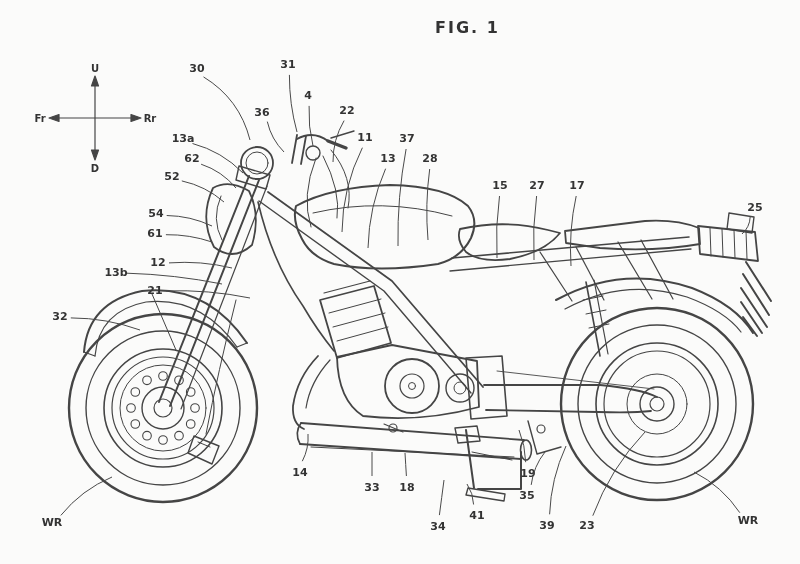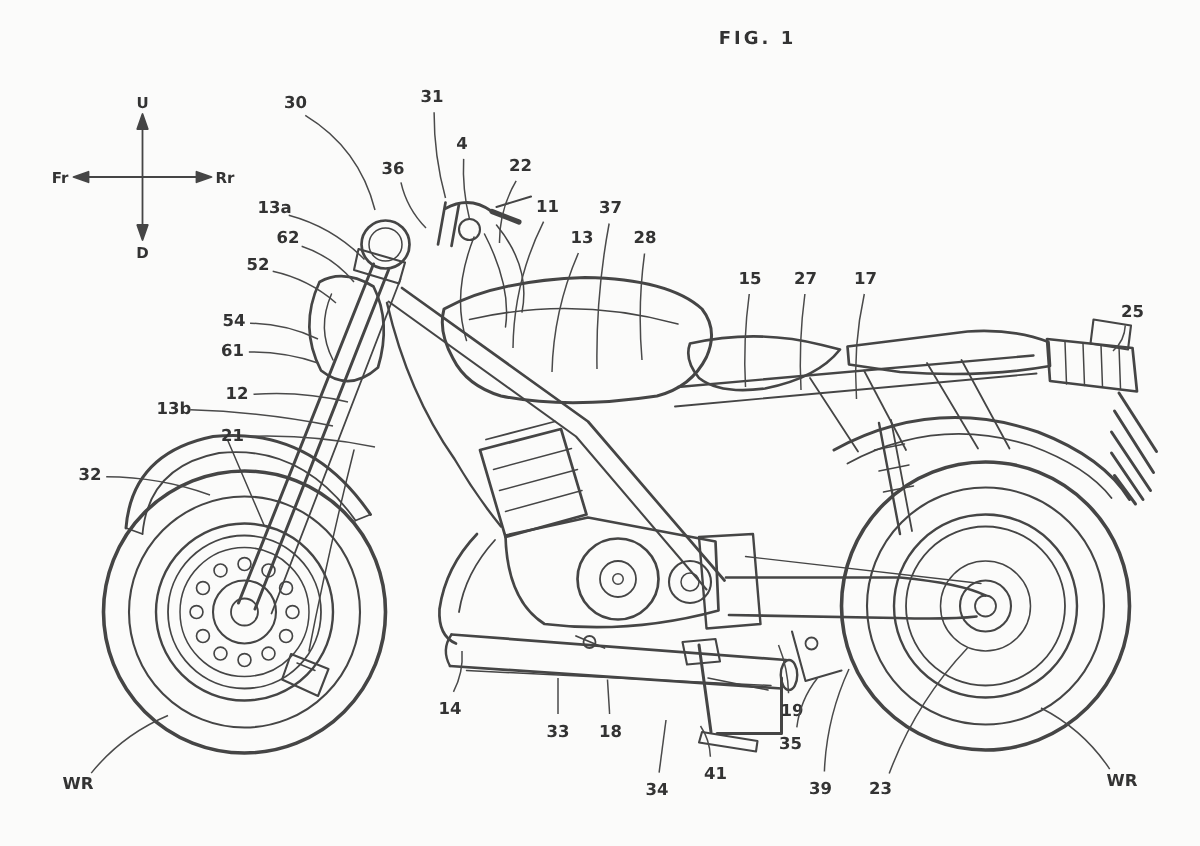--- a/index.html
+++ b/index.html
@@ -4,21 +4,21 @@
 <style>
   :root { --line:#454545; --ink:#333333; --paper:#fbfbfa; }
   html,body { margin:0; padding:0; background:#e8e8e8; }
   .sheet {
     position:relative; width:800px; height:564px; margin:0 auto;
     background:var(--paper); overflow:hidden;
     font-family:"DejaVu Sans", sans-serif;
   }
   .fig-title {
     position:absolute; left:435px; top:18px; width:140px;
-    text-align:center; font-size:12px; font-weight:bold;
+    text-align:left; font-size:16px; font-weight:bold;
     letter-spacing:2px; color:var(--ink);
   }
   svg { position:absolute; left:0; top:0; }
   .draw { fill:none; stroke:var(--line); stroke-linecap:round; stroke-linejoin:round; }
   .leader { fill:none; stroke:#4a4a4a; stroke-width:1; }
   .ref-num {
     font-family:"DejaVu Sans", sans-serif; font-size:11px; font-weight:bold;
     fill:var(--ink); text-anchor:middle;
   }
   .compass-label {

